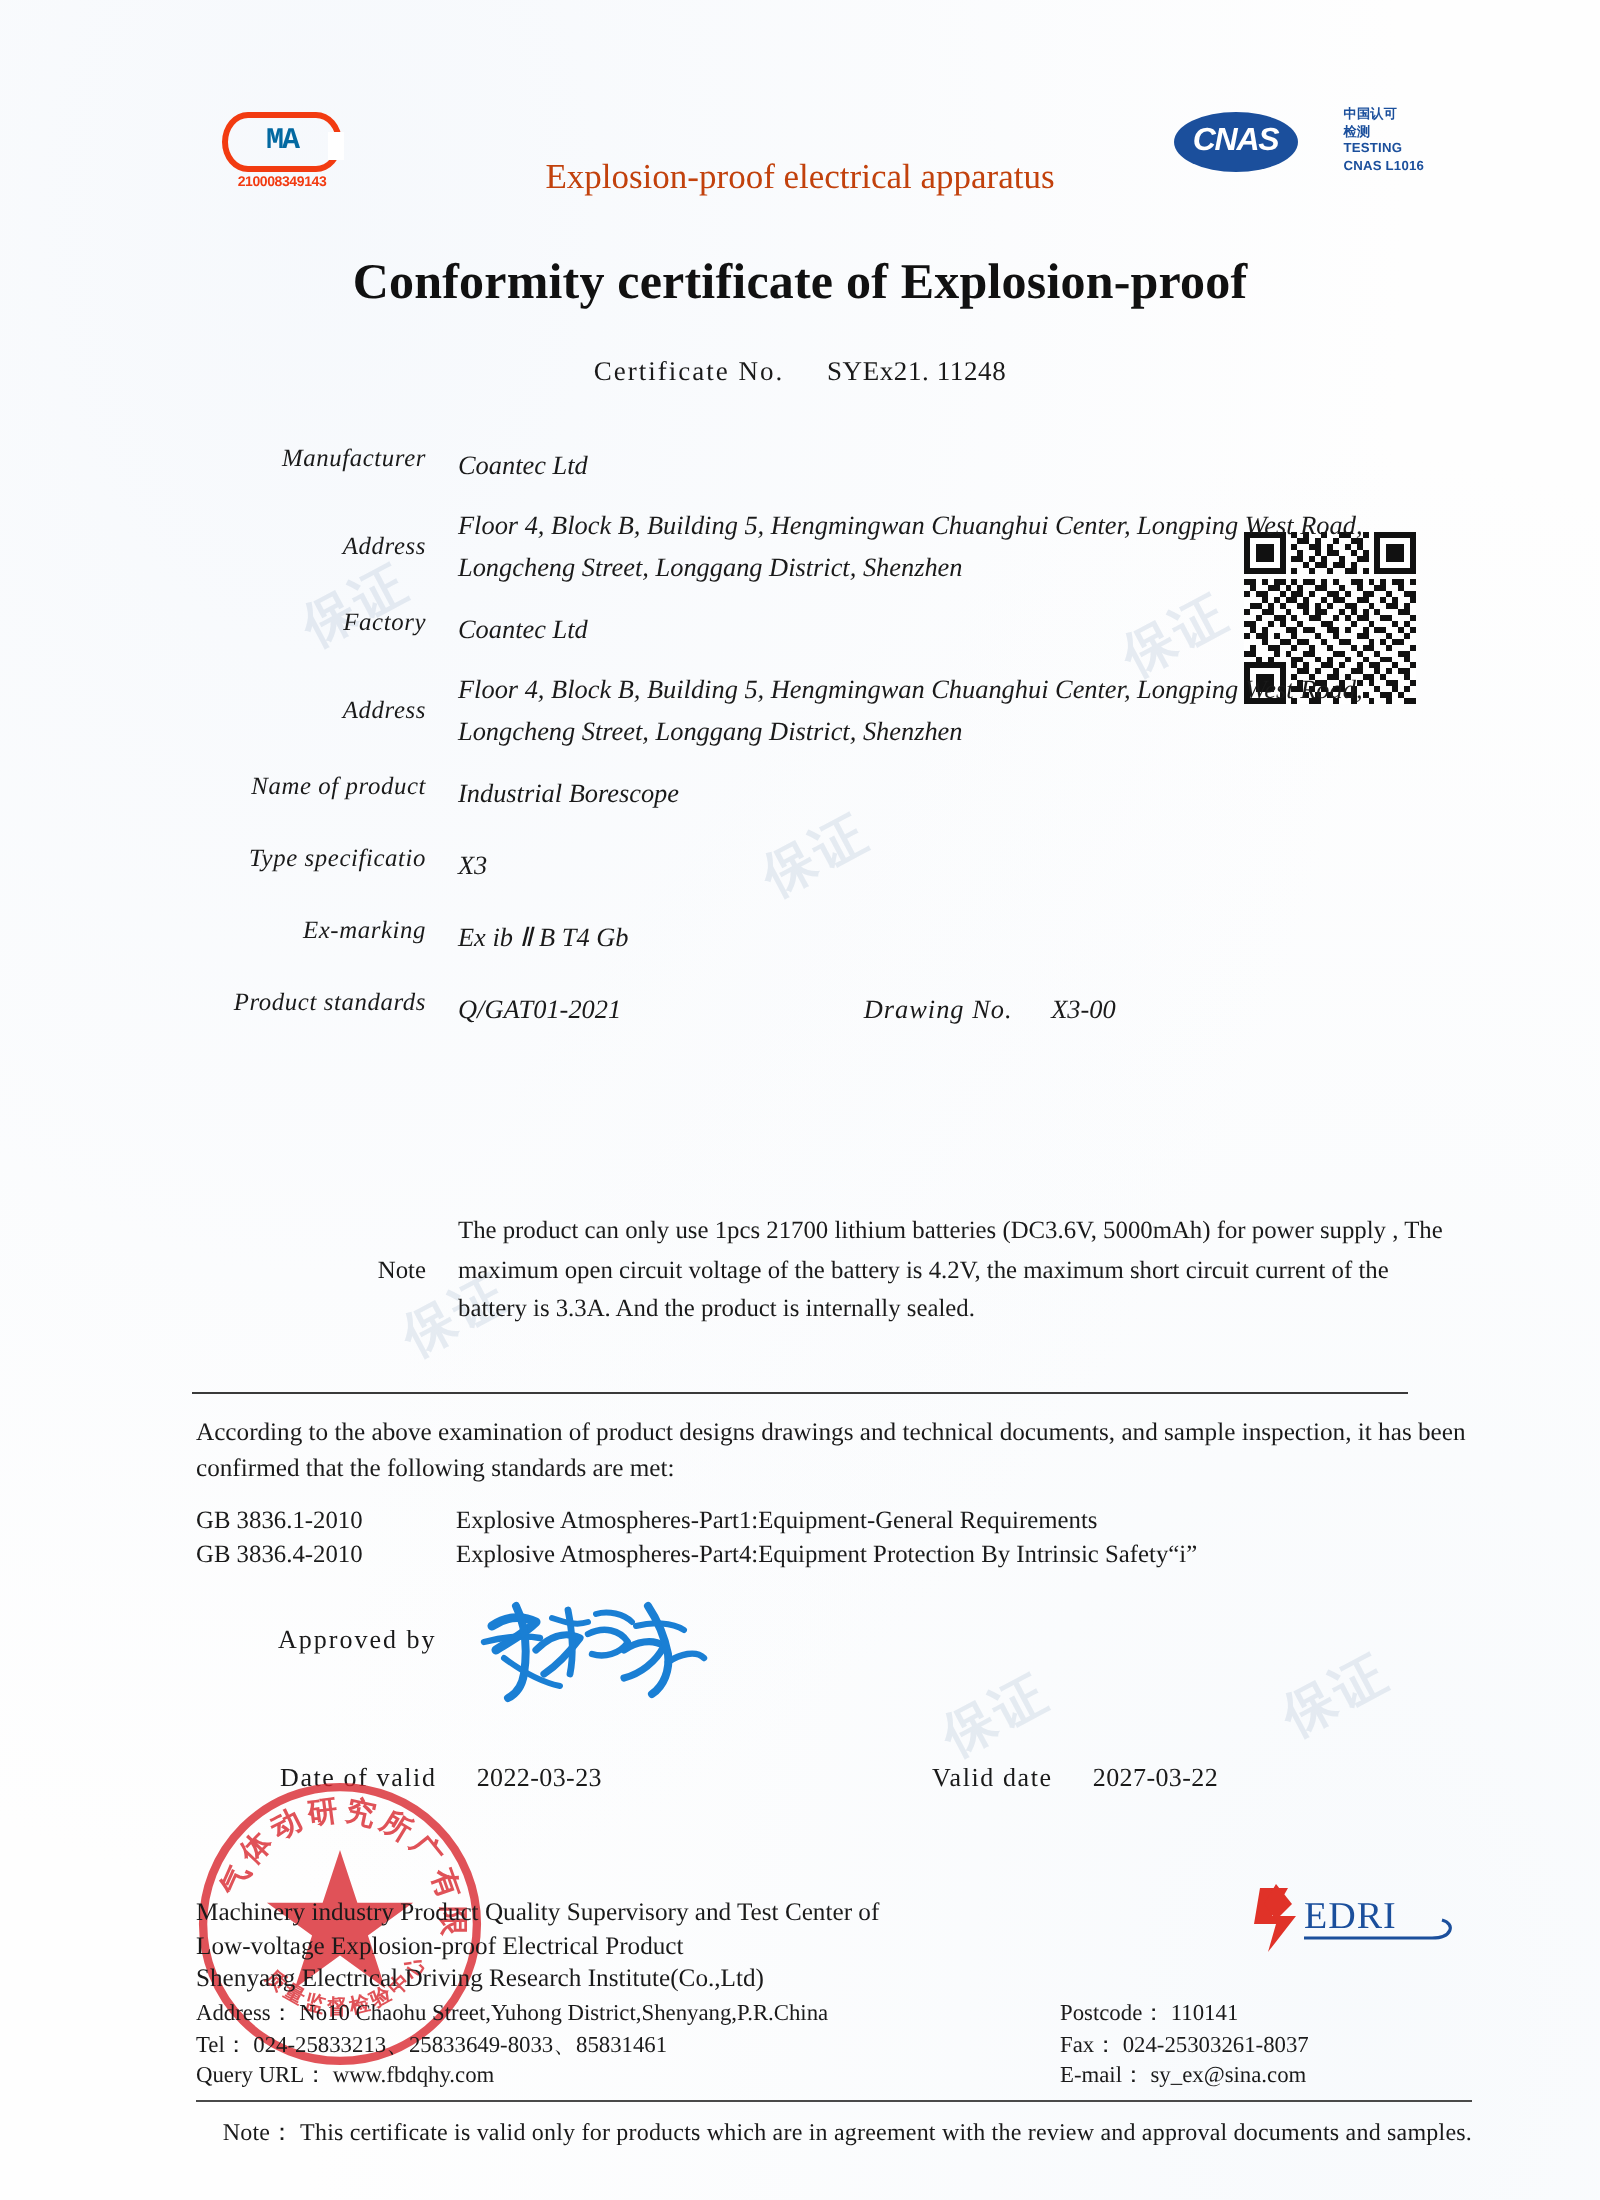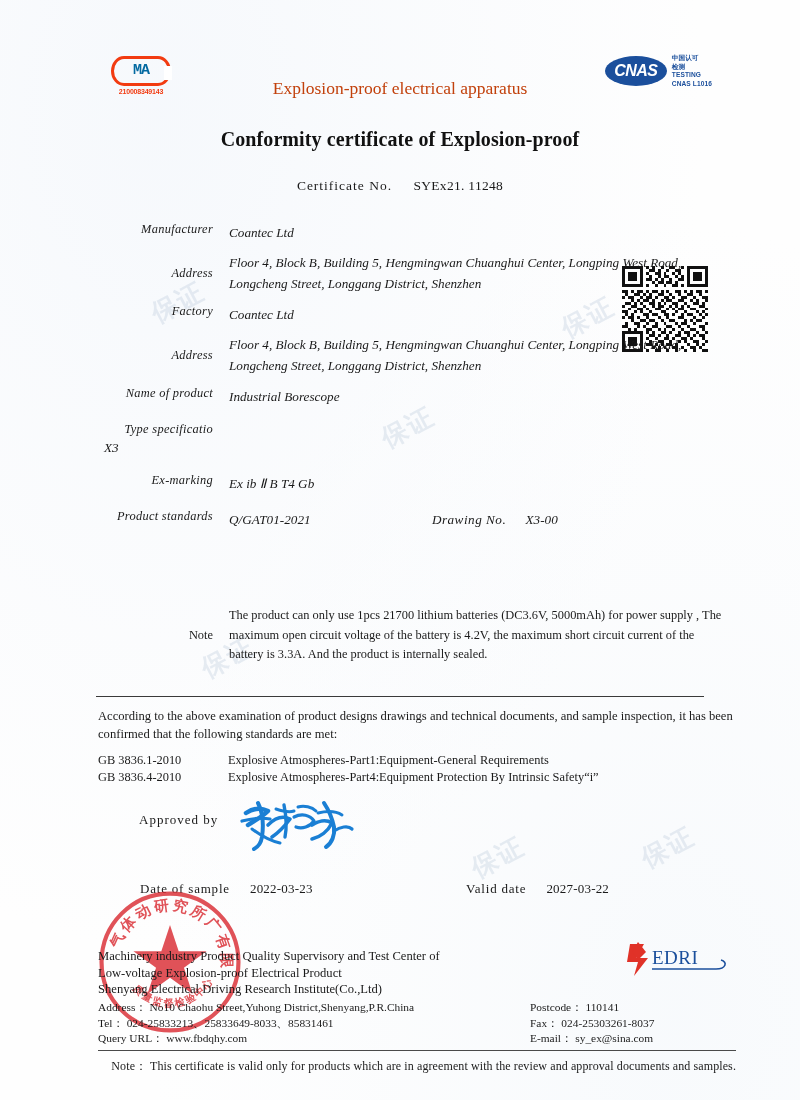--- a/index.html
+++ b/index.html
@@ -106,21 +106,21 @@
     font-family: "Liberation Serif", serif;
     color: #c2410c;
   }
 
   .cnas-block {
     position: absolute;
     right: 88px;
     top: 2px;
     display: flex;
     align-items: center;
-    gap: 5px;
+    gap: 23px;
   }
   .cnas-oval {
     width: 62px;
     height: 30px;
     border-radius: 50%;
     background: #1b4f9c;
     display: flex;
     align-items: center;
     justify-content: center;
     position: relative;
@@ -142,21 +142,21 @@
     letter-spacing: 0.1px;
   }
 
   
   .main-title {
     position: absolute;
     top: 128px;
     left: 0;
     right: 0;
     text-align: center;
-    font-size: 20px;
+    font-size: 25px;
     font-weight: bold;
     font-family: "Liberation Serif", serif;
     letter-spacing: 0.1px;
     color: #111;
   }
 
   .cert-no-row {
     position: absolute;
     top: 178px;
     left: 0;
@@ -668,21 +668,21 @@
     <div class="field-row multiline addr">
       <div class="field-label">Address</div>
       <div class="field-value">Floor 4, Block B, Building 5, Hengmingwan Chuanghui Center, Longping West Road, Longcheng Street, Longgang District, Shenzhen</div>
     </div>
 
     <div class="field-row" style="margin-bottom:15px;">
       <div class="field-label">Name  of  product</div>
       <div class="field-value">Industrial Borescope</div>
     </div>
 
-    <div class="field-row" style="margin-bottom:15px;flex-direction:column;">
+    <div class="field-row" style="margin-bottom:15px;">
       <div class="field-label">Type  specificatio</div>
       <div class="field-value">X3</div>
     </div>
 
     <div class="field-row" style="margin-bottom:15px;justify-content:center;">
       <div class="field-label">Ex-marking</div>
       <div class="field-value">Ex  ib  Ⅱ B T4 Gb</div>
     </div>
 
     <div class="field-row">
@@ -731,21 +731,21 @@
       <path d="M74,30 C80,26 88,24 94,28 C90,36 82,42 74,44" stroke-width="3.6"></path>
       <path d="M86,8 C90,14 94,22 96,32 C97,40 94,48 88,52" stroke-width="4"></path>
       <path d="M80,18 C88,16 98,16 104,20" stroke-width="3"></path>
       <path d="M96,36 C102,32 110,30 114,34" stroke-width="3.2"></path>
       <path d="M14,34 C22,40 32,46 42,48" stroke-width="3"></path>
     </g>
   </svg>
 
   <div class="date-row">
     <span class="date-issue">
-      <span>Date  of  sample</span>
+      <span>Date  of  valid</span>
       <span class="dv">2022-03-23</span>
     </span>
     <span class="date-valid">
       <span>Valid  date</span>
       <span class="dv">2027-03-22</span>
     </span>
   </div>
 
   <svg class="seal" viewBox="0 0 160 160">
     <g opacity="0.78">

